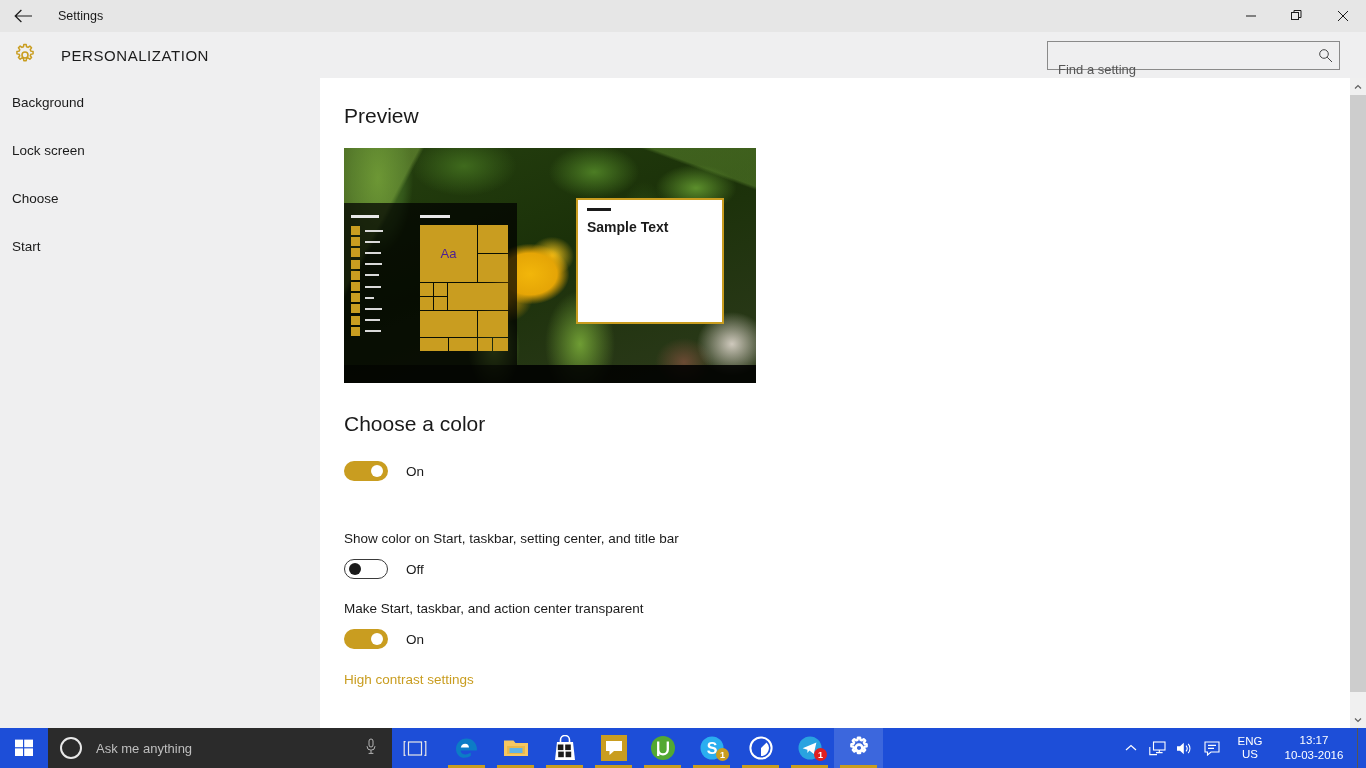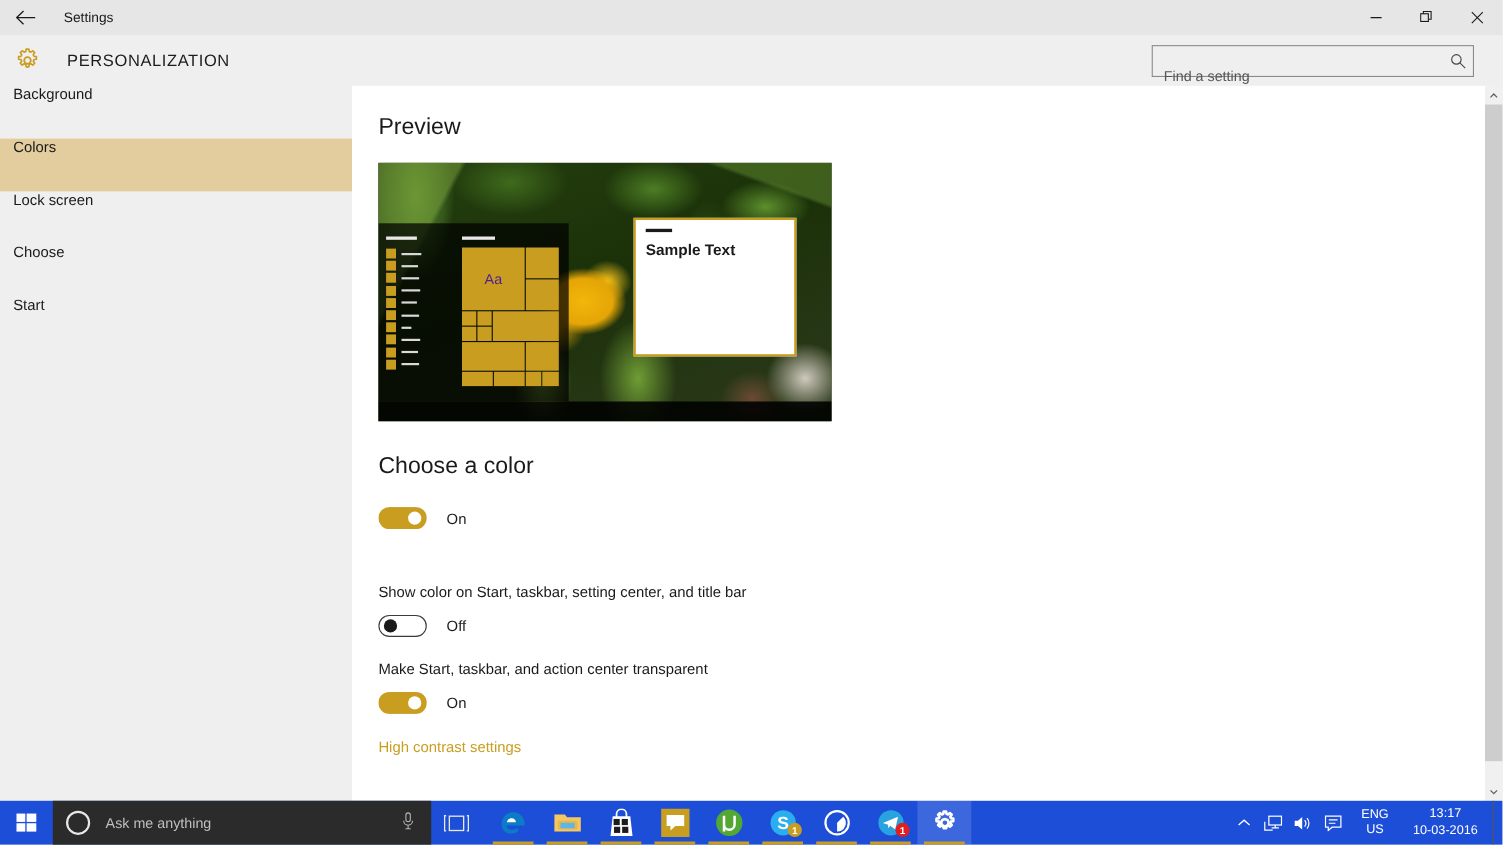--- a/index.html
+++ b/index.html
@@ -56,21 +56,21 @@
   }
   .search-input::placeholder { color: #555; }
   .search-ico { width: 28px; display: flex; align-items: center; justify-content: center; }
 
   
   .sidebar {
     position: absolute; left: 0; top: 78px; width: 320px; height: 650px;
     background: #efeff0;
   }
   .nav-item {
-    height: 48px; display: flex; 
+    height: 48px; display: flex; align-items: center;
     padding-left: 12px; font-size: 13.5px; color: #1a1a1a;
     cursor: default;
   }
   .nav-item.selected { background: #e3cd9f; }
 
   
   .content {
     position: absolute; left: 320px; top: 78px; width: 1030px; height: 650px;
     background: #ffffff; overflow: hidden;
   }
@@ -269,23 +269,20 @@
           <path d="M9.2 9.2 L14 14" stroke="#444" stroke-width="1"></path>
         </svg>
       </span>
     </div>
   </div>
 
   <div class="sidebar">
     <div class="nav-item">
       <span>Background</span>
     </div>
-    <div class="nav-item selected">
-      <span>Colors</span>
-    </div>
     <div class="nav-item">
       <span>Lock screen</span>
     </div>
     <div class="nav-item">
       <span>Choose</span>
     </div>
     <div class="nav-item">
       <span>Start</span>
     </div>
   </div>

